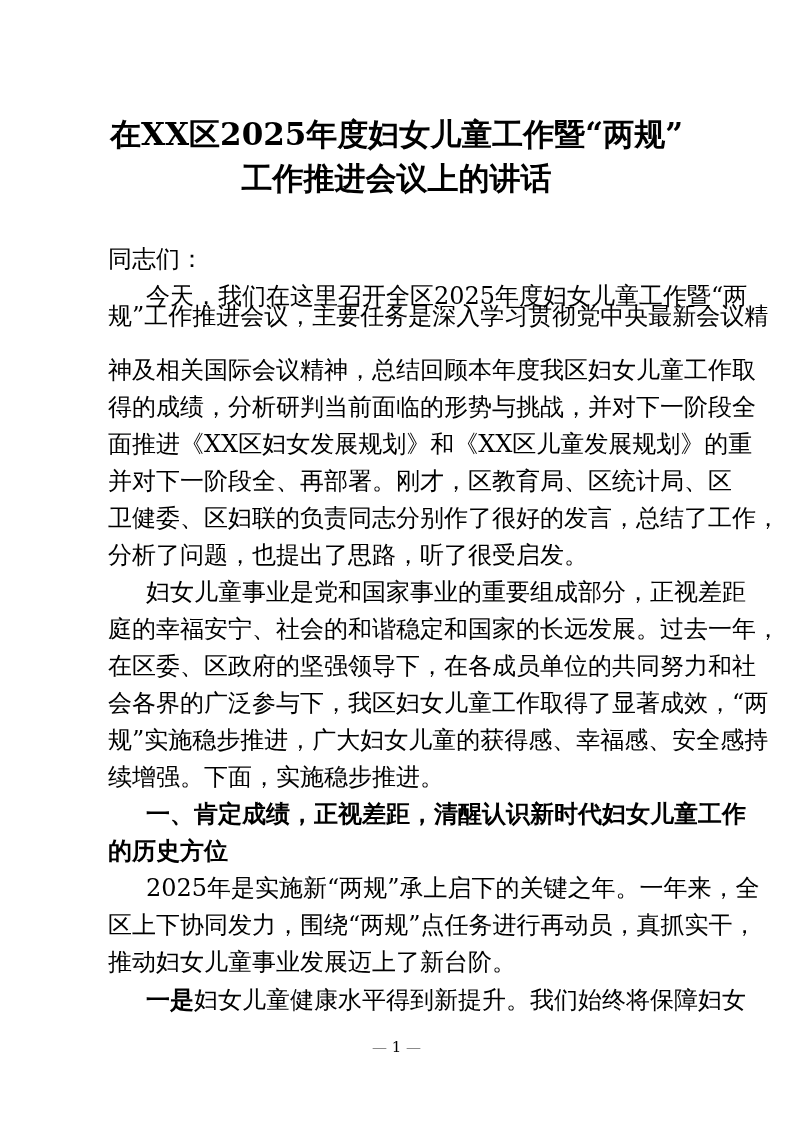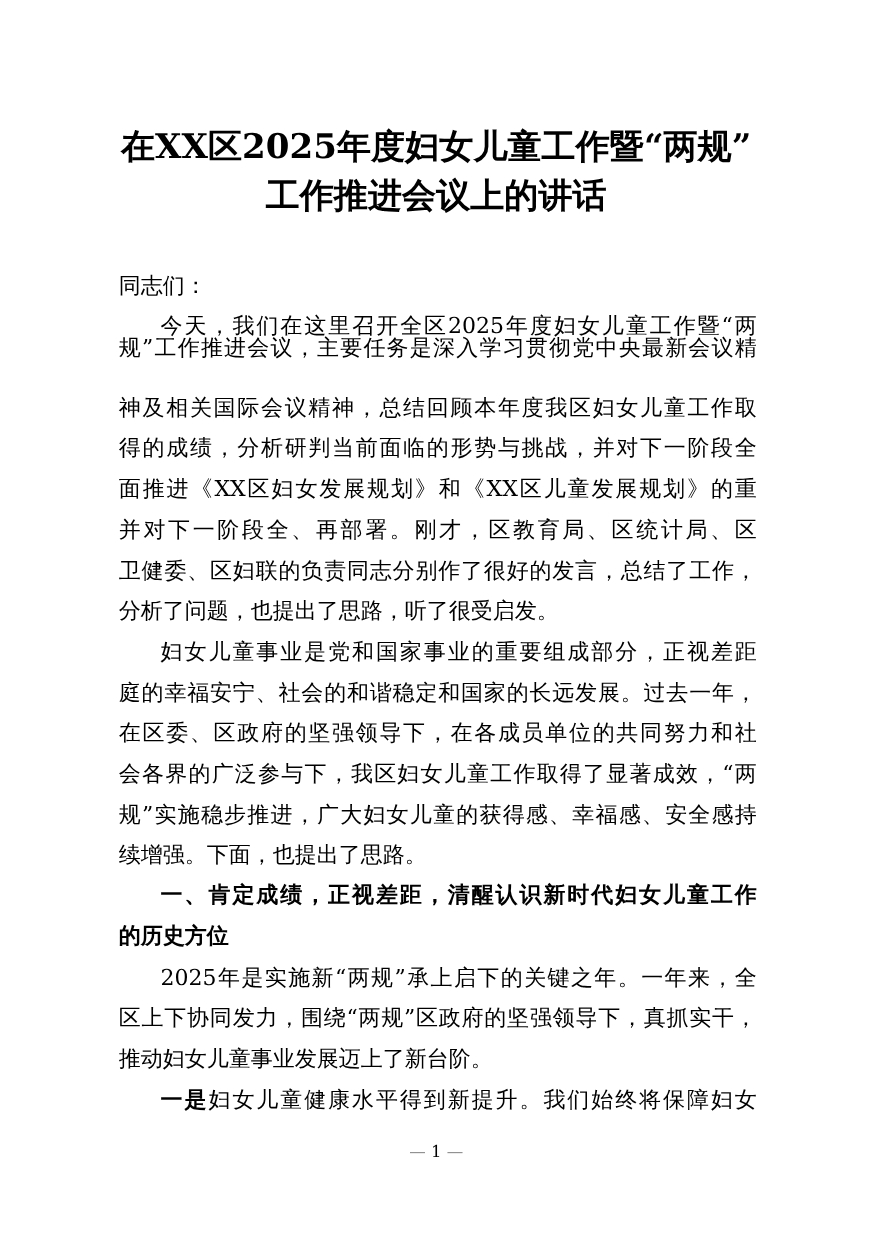--- a/index.html
+++ b/index.html
@@ -9,21 +9,21 @@
     position: absolute; left: 100px; width: 593px; text-align: center;
     font-family: "DejaVu Serif", "Liberation Serif", serif;
     font-weight: bold; font-size: 31px; line-height: 44px; letter-spacing: 0px;
     white-space: nowrap;
   }
   .title.l1 { top: 112px; }
   .title.l2 { top: 156px; }
   .line {
     position: absolute; left: 108px; width: 580px; height: 37px;
     font-family: "DejaVu Serif", "Liberation Serif", serif;
-    font-size: 20px; line-height: 37px; white-space: nowrap;
+    font-size: 24px; line-height: 37px; white-space: nowrap;
     text-align: justify; text-align-last: justify;
   }
   .line.indent { left: 146px; width: 542px; }
   .line.last { text-align-last: left; }
   .line.h { font-family: Liberation Serif, serif; font-weight: bold; }
   .b { font-weight: bold; }
   .pagenum {
     position: absolute; top: 1038px; left: 0; width: 793px; text-align: center;
     font-family: "DejaVu Serif", "Liberation Serif", serif; font-size: 15px; color: #000;
   }
@@ -45,27 +45,27 @@
   <div class="line" style="top:426px">面推进《XX区妇女发展规划》和《XX区儿童发展规划》的重</div>
   <div class="line" style="top:463px">并对下一阶段全、再部署。刚才，区教育局、区统计局、区</div>
   <div class="line" style="top:500px">卫健委、区妇联的负责同志分别作了很好的发言，总结了工作，</div>
   <div class="line last" style="top:537px">分析了问题，也提出了思路，听了很受启发。</div>
 
   <div class="line indent" style="top:574px">妇女儿童事业是党和国家事业的重要组成部分，正视差距</div>
   <div class="line" style="top:611px">庭的幸福安宁、社会的和谐稳定和国家的长远发展。过去一年，</div>
   <div class="line" style="top:648px">在区委、区政府的坚强领导下，在各成员单位的共同努力和社</div>
   <div class="line" style="top:685px">会各界的广泛参与下，我区妇女儿童工作取得了显著成效，“两</div>
   <div class="line" style="top:722px">规”实施稳步推进，广大妇女儿童的获得感、幸福感、安全感持</div>
-  <div class="line last" style="top:759px">续增强。下面，也提出了思路。</div>
+  <div class="line last" style="top:759px">续增强。下面，实施稳步推进。</div>
 
   <div class="line indent h" style="top:796px">一、肯定成绩，正视差距，清醒认识新时代妇女儿童工作</div>
   <div class="line h last" style="top:833px">的历史方位</div>
 
   <div class="line indent" style="top:870px">2025年是实施新“两规”承上启下的关键之年。一年来，全</div>
-  <div class="line" style="top:907px">区上下协同发力，围绕“两规”区政府的坚强领导下，真抓实干，</div>
+  <div class="line" style="top:907px">区上下协同发力，围绕“两规”点任务进行再动员，真抓实干，</div>
   <div class="line last" style="top:944px">推动妇女儿童事业发展迈上了新台阶。</div>
 
   <div class="line indent" style="top:981px"><span class="b">一是</span><span>妇女儿童健康水平得到新提升。我们始终将保障妇女</span></div>
 
   <div class="pagenum">
     <span class="dash">—</span>
     <span>1</span>
     <span class="dash">—</span>
   </div>
 </div>

